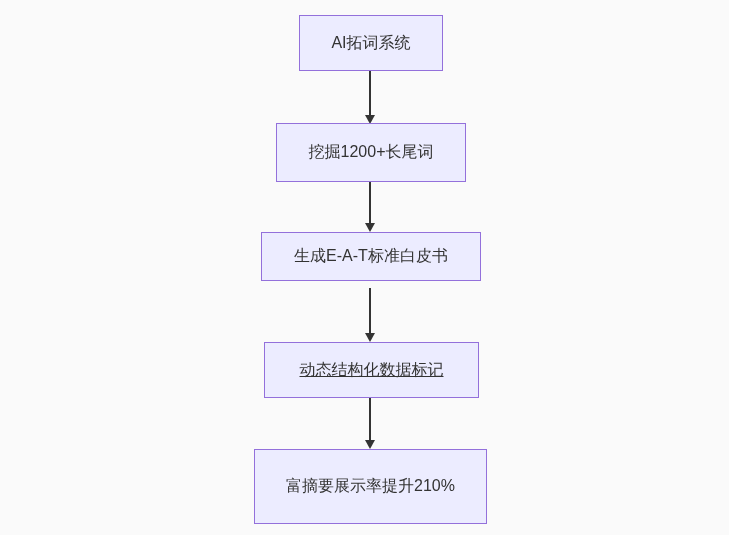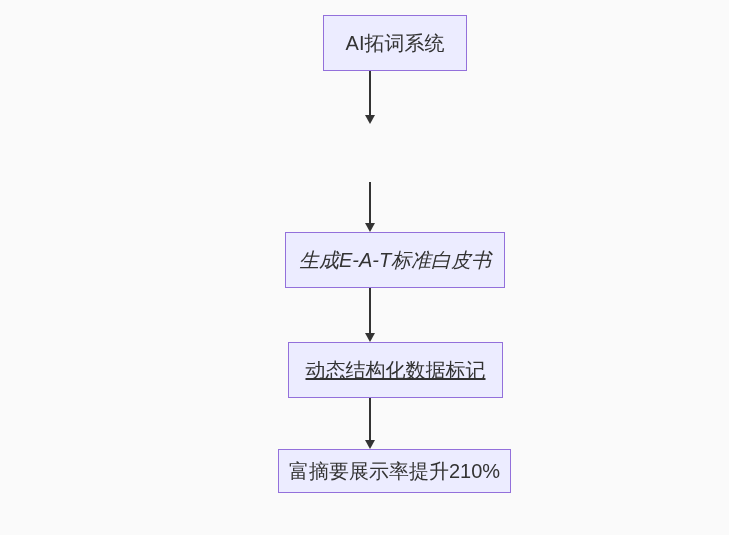--- a/index.html
+++ b/index.html
@@ -20,27 +20,26 @@
     height:535px;
     background:var(--background);
     overflow:hidden;
   }
   .node{
     position:absolute;
     box-sizing:border-box;
     background:var(--node-fill);
     border:1.5px solid var(--node-border);
     color:var(--text);
-    font-size:20px;
+    font-size:16px;
     display:flex;
     align-items:center;
     justify-content:center;
     text-align:center;
     white-space:nowrap;
-    margin-left:24px;
   }
   .arrow{
     position:absolute;
     width:12px;
   }
   .arrow .line{
     position:absolute;
     left:50%;
     top:0;
     width:2px;
@@ -54,42 +53,45 @@
     left:50%;
     margin-left:-5px;
     width:0;height:0;
     border-left:5px solid transparent;
     border-right:5px solid transparent;
     border-top:9px solid var(--arrow);
   }
   
   #n0{left:299px;top:15px;width:144px;height:56px;}
   #n1{left:276px;top:123px;width:190px;height:59px;}
-  #n2{left:261px;top:232px;width:220px;height:56px;font-style:italic;}
+  #n2{left:261px;top:232px;width:220px;height:49px;}
   #n3{left:264px;top:342px;width:215px;height:56px;text-decoration:underline;}
-  #n4{left:254px;top:449px;width:233px;height:44px;}
+  #n4{left:254px;top:449px;width:233px;height:75px;}
   #a0{left:364px;top:71px;height:53px;}
   #a1{left:364px;top:182px;height:50px;}
   #a2{left:364px;top:288px;height:54px;}
   #a3{left:364px;top:398px;height:51px;}
 </style>
 </head>
 <body>
 
 <div class="canvas">
 
   <div class="node" id="n0">
     <span>AI拓词系统</span>
   </div>
 
   <div class="arrow" id="a0">
     <div class="line"></div>
     <div class="head"></div>
   </div>
 
+  <div class="node" id="n1">
+    <span>挖掘1200+长尾词</span>
+  </div>
 
   <div class="arrow" id="a1">
     <div class="line"></div>
     <div class="head"></div>
   </div>
 
   <div class="node" id="n2">
     <span>生成E-A-T标准白皮书</span>
   </div>
 

